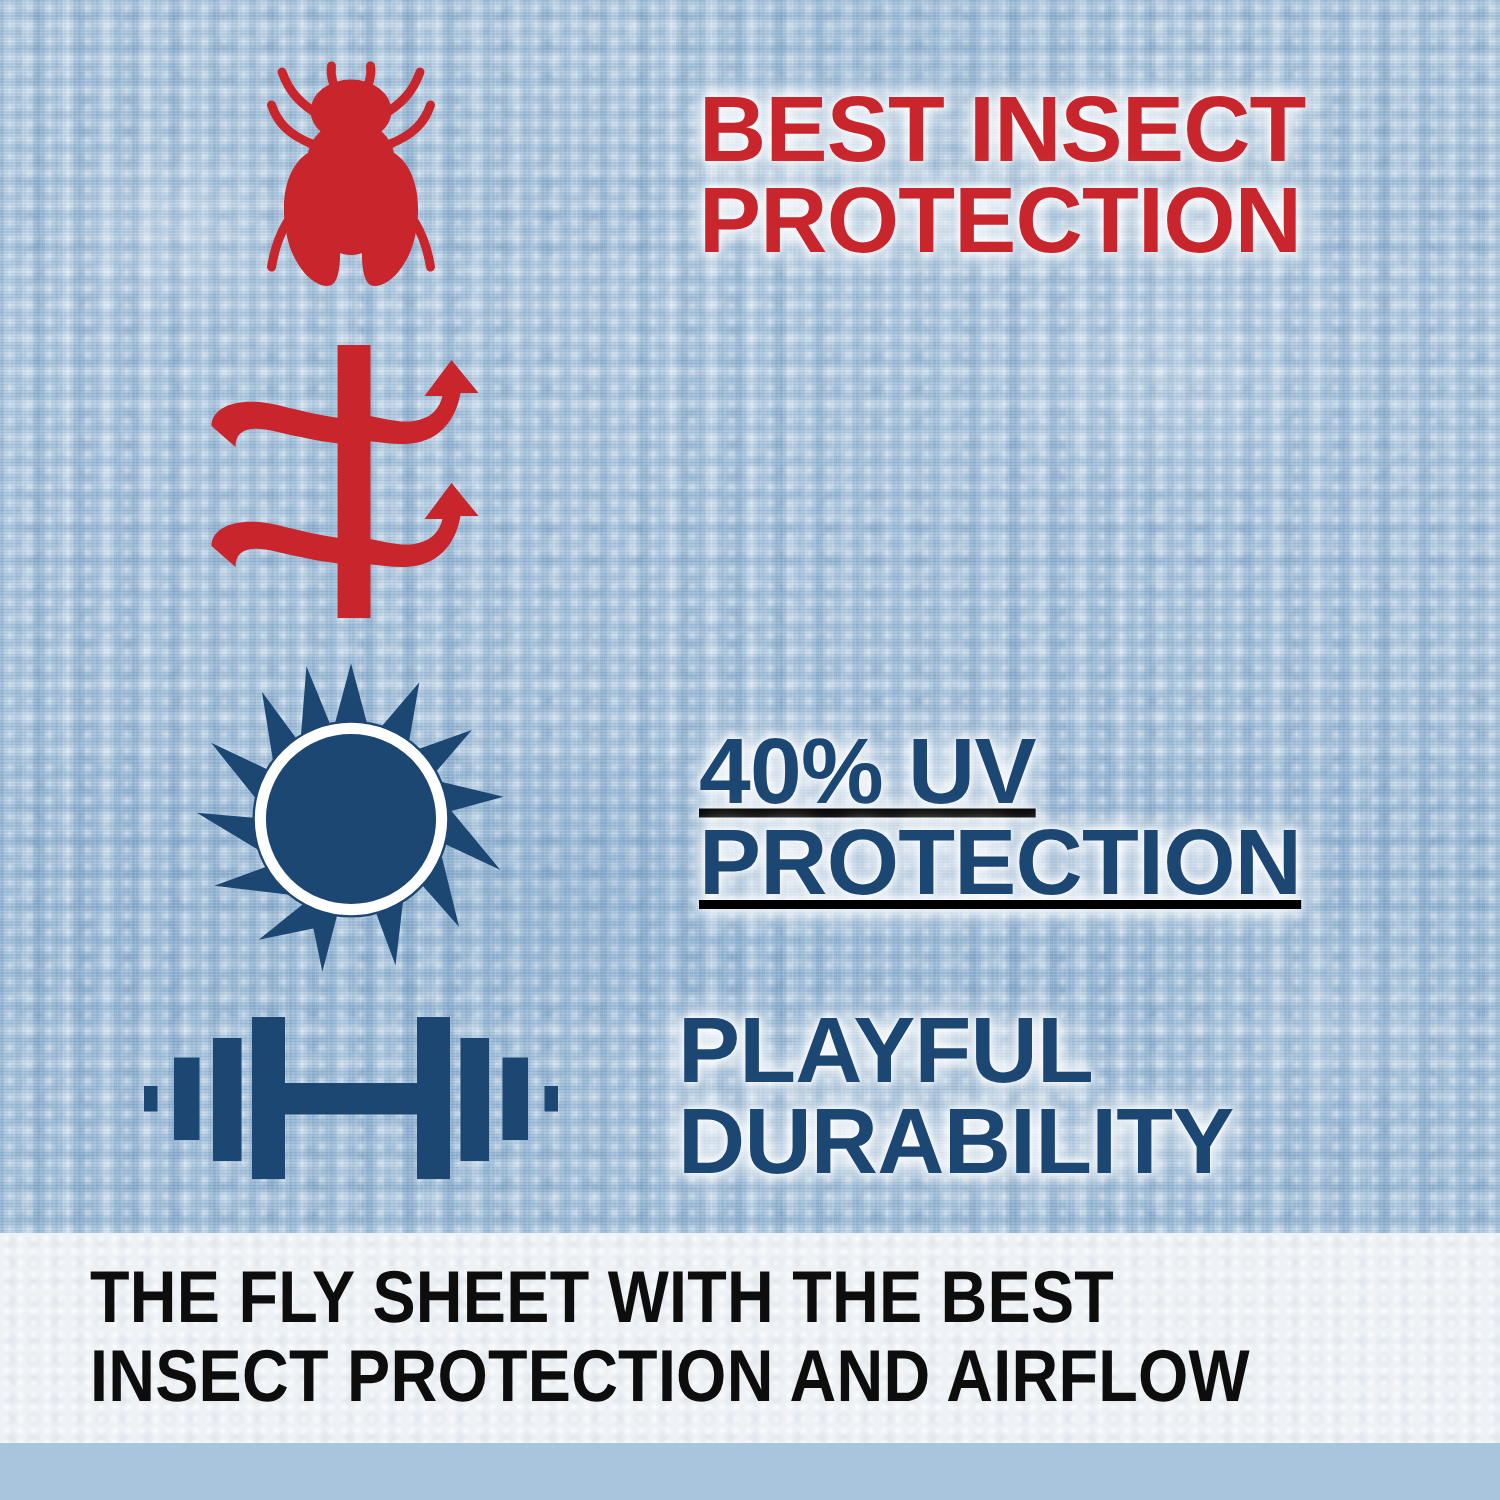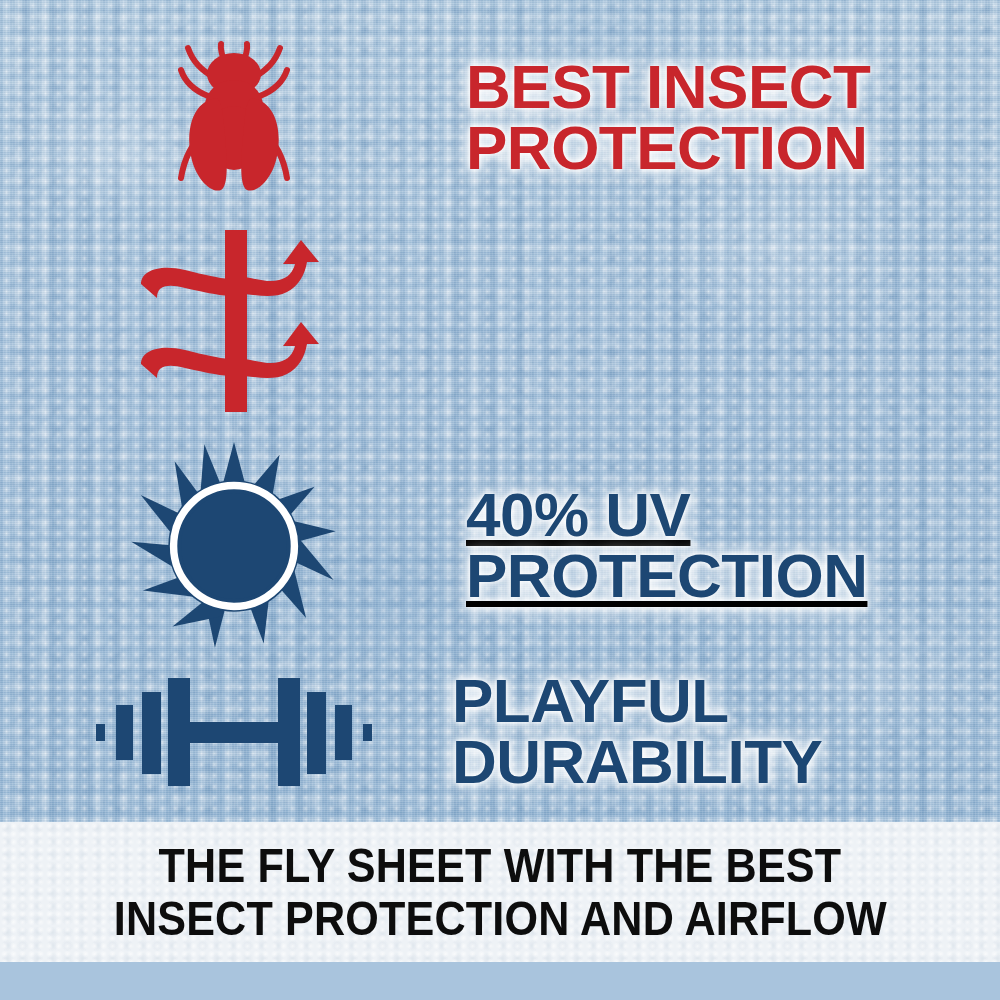--- a/index.html
+++ b/index.html
@@ -136,21 +136,20 @@
   
   .banner {
     position: absolute;
     left: 0;
     top: 822px;
     width: 1000px;
     height: 140px;
     background: #eef2f6;
     display: flex;
     flex-direction: column;
-    align-items: center;
     justify-content: center;
     background-image:
       radial-gradient(circle at 50% 50%, rgba(255,255,255,0.7) 0%, rgba(255,255,255,0) 60%),
       radial-gradient(circle at 50% 50%, rgba(205,215,226,0.45) 0%, rgba(205,215,226,0) 62%);
     background-size: 9px 8px, 15px 13px;
   }
   .banner-line {
     color: #0d0d0d;
     font-family: "Liberation Sans Narrow", "Liberation Sans", sans-serif;
     font-weight: bold;

